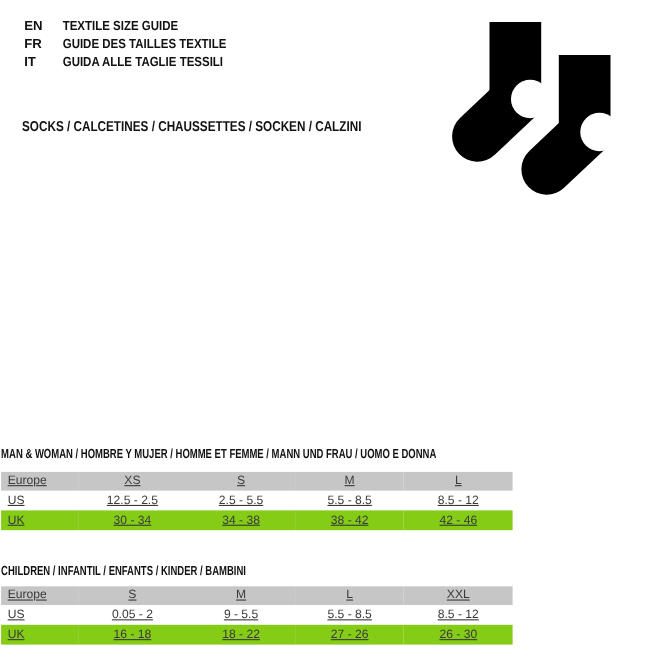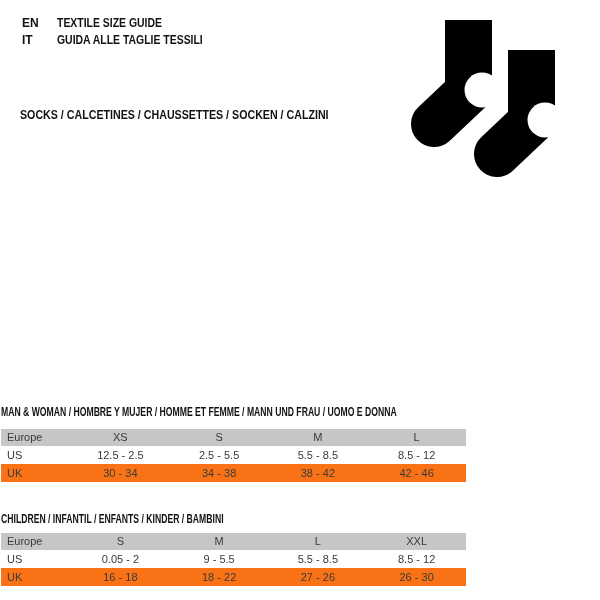--- a/index.html
+++ b/index.html
@@ -45,37 +45,41 @@
 
   table.size-table {
     width:465px; border-collapse:collapse; table-layout:fixed;
     font-size:11px; color:#3a3a3a;
   }
   table.size-table col.c0 { width:70px; }
   table.size-table col.c1, table.size-table col.c2,
   table.size-table col.c3, table.size-table col.c4 { width:98.75px; }
   table.size-table th, table.size-table td {
     font-weight:normal; text-align:center; vertical-align:middle;
-    padding:0; height:18px; line-height:18px;
+    padding:0; height:18px; line-height:18px;text-decoration:underline;
   }
   table.size-table thead th { background:#c6c6c6; height:17px; line-height:17px; }
   table.size-table th:first-child, table.size-table td:first-child {
     text-align:left; padding-left:6px;
   }
-  table.size-table tbody tr.row-alt { background:#f97316; }
+  table.size-table tbody tr.row-alt { background:#84cc16; }
 </style>
 </head>
 <body>
 
 <div class="page">
 
   <div class="lang-list">
     <div class="lang-row">
       <span class="lang-code">EN</span>
       <span class="lang-label">TEXTILE SIZE GUIDE</span>
+    </div>
+    <div class="lang-row">
+      <span class="lang-code">FR</span>
+      <span class="lang-label">GUIDE DES TAILLES TEXTILE</span>
     </div>
     <div class="lang-row">
       <span class="lang-code">IT</span>
       <span class="lang-label">GUIDA ALLE TAGLIE TESSILI</span>
     </div>
   </div>
 
   <div class="category-title">SOCKS / CALCETINES / CHAUSSETTES / SOCKEN / CALZINI</div>
 
   <svg class="socks-icon" width="165" height="170" viewBox="400 10 165 170" aria-hidden="true">

